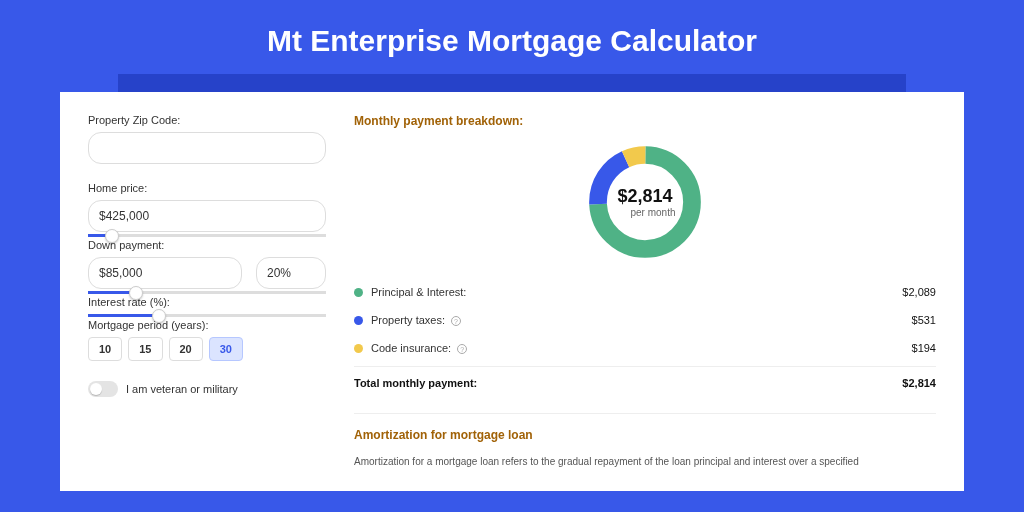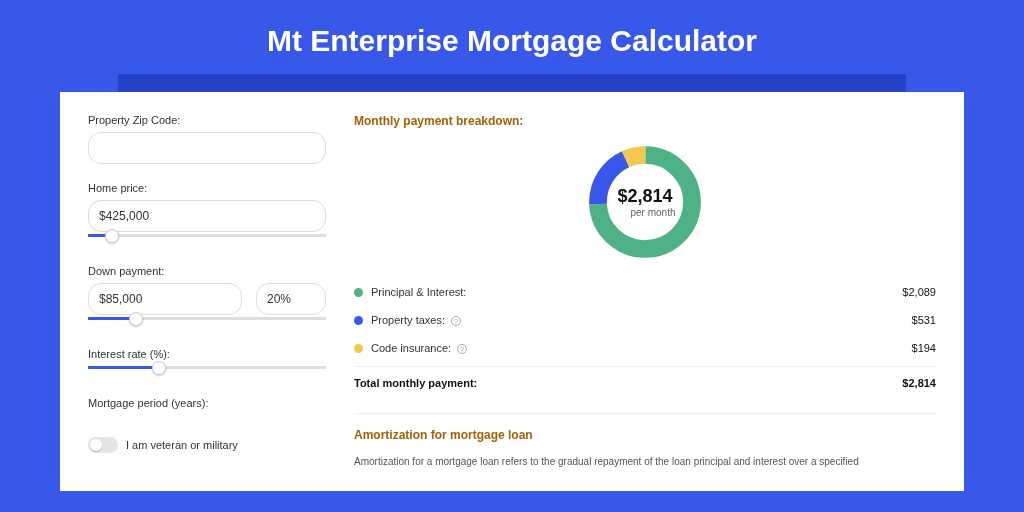--- a/index.html
+++ b/index.html
@@ -41,21 +41,21 @@
     }
     .text-input {
       width: 100%;
       border: 1px solid #ddd;
       border-radius: 13px;
       padding: 8px 10px;
       font-size: 12px;
       color: #333;
       height: 32px;
     }
-    .group { margin-bottom: 28px; }
+    .group { margin-bottom: 2px; }
     .group-zip { margin-bottom: 18px; }
     .slider-track {
       height: 3px;
       background: #ddd;
       position: relative;
       margin-top: 2px;
     }
     .slider-fill {
       position: absolute;
       left: 0; top: 0; bottom: 0;
@@ -222,20 +222,26 @@
     <div class="group">
       <label class="form-label">Interest rate (%):</label>
       <div class="slider-track">
         <div class="slider-fill" style="width:30%"></div>
         <div class="slider-thumb" style="left:30%"></div>
       </div>
     </div>
 
     <div class="group">
       <label class="form-label">Mortgage period (years):</label>
+      <div class="period-buttons">
+        <button class="period-btn">10</button>
+        <button class="period-btn">15</button>
+        <button class="period-btn">20</button>
+        <button class="period-btn active">30</button>
+      </div>
     </div>
 
     <div class="toggle-row">
       <div class="toggle">
         <div class="toggle-knob"></div>
       </div>
       <span class="toggle-label">I am veteran or military</span>
     </div>
 
   </div>

